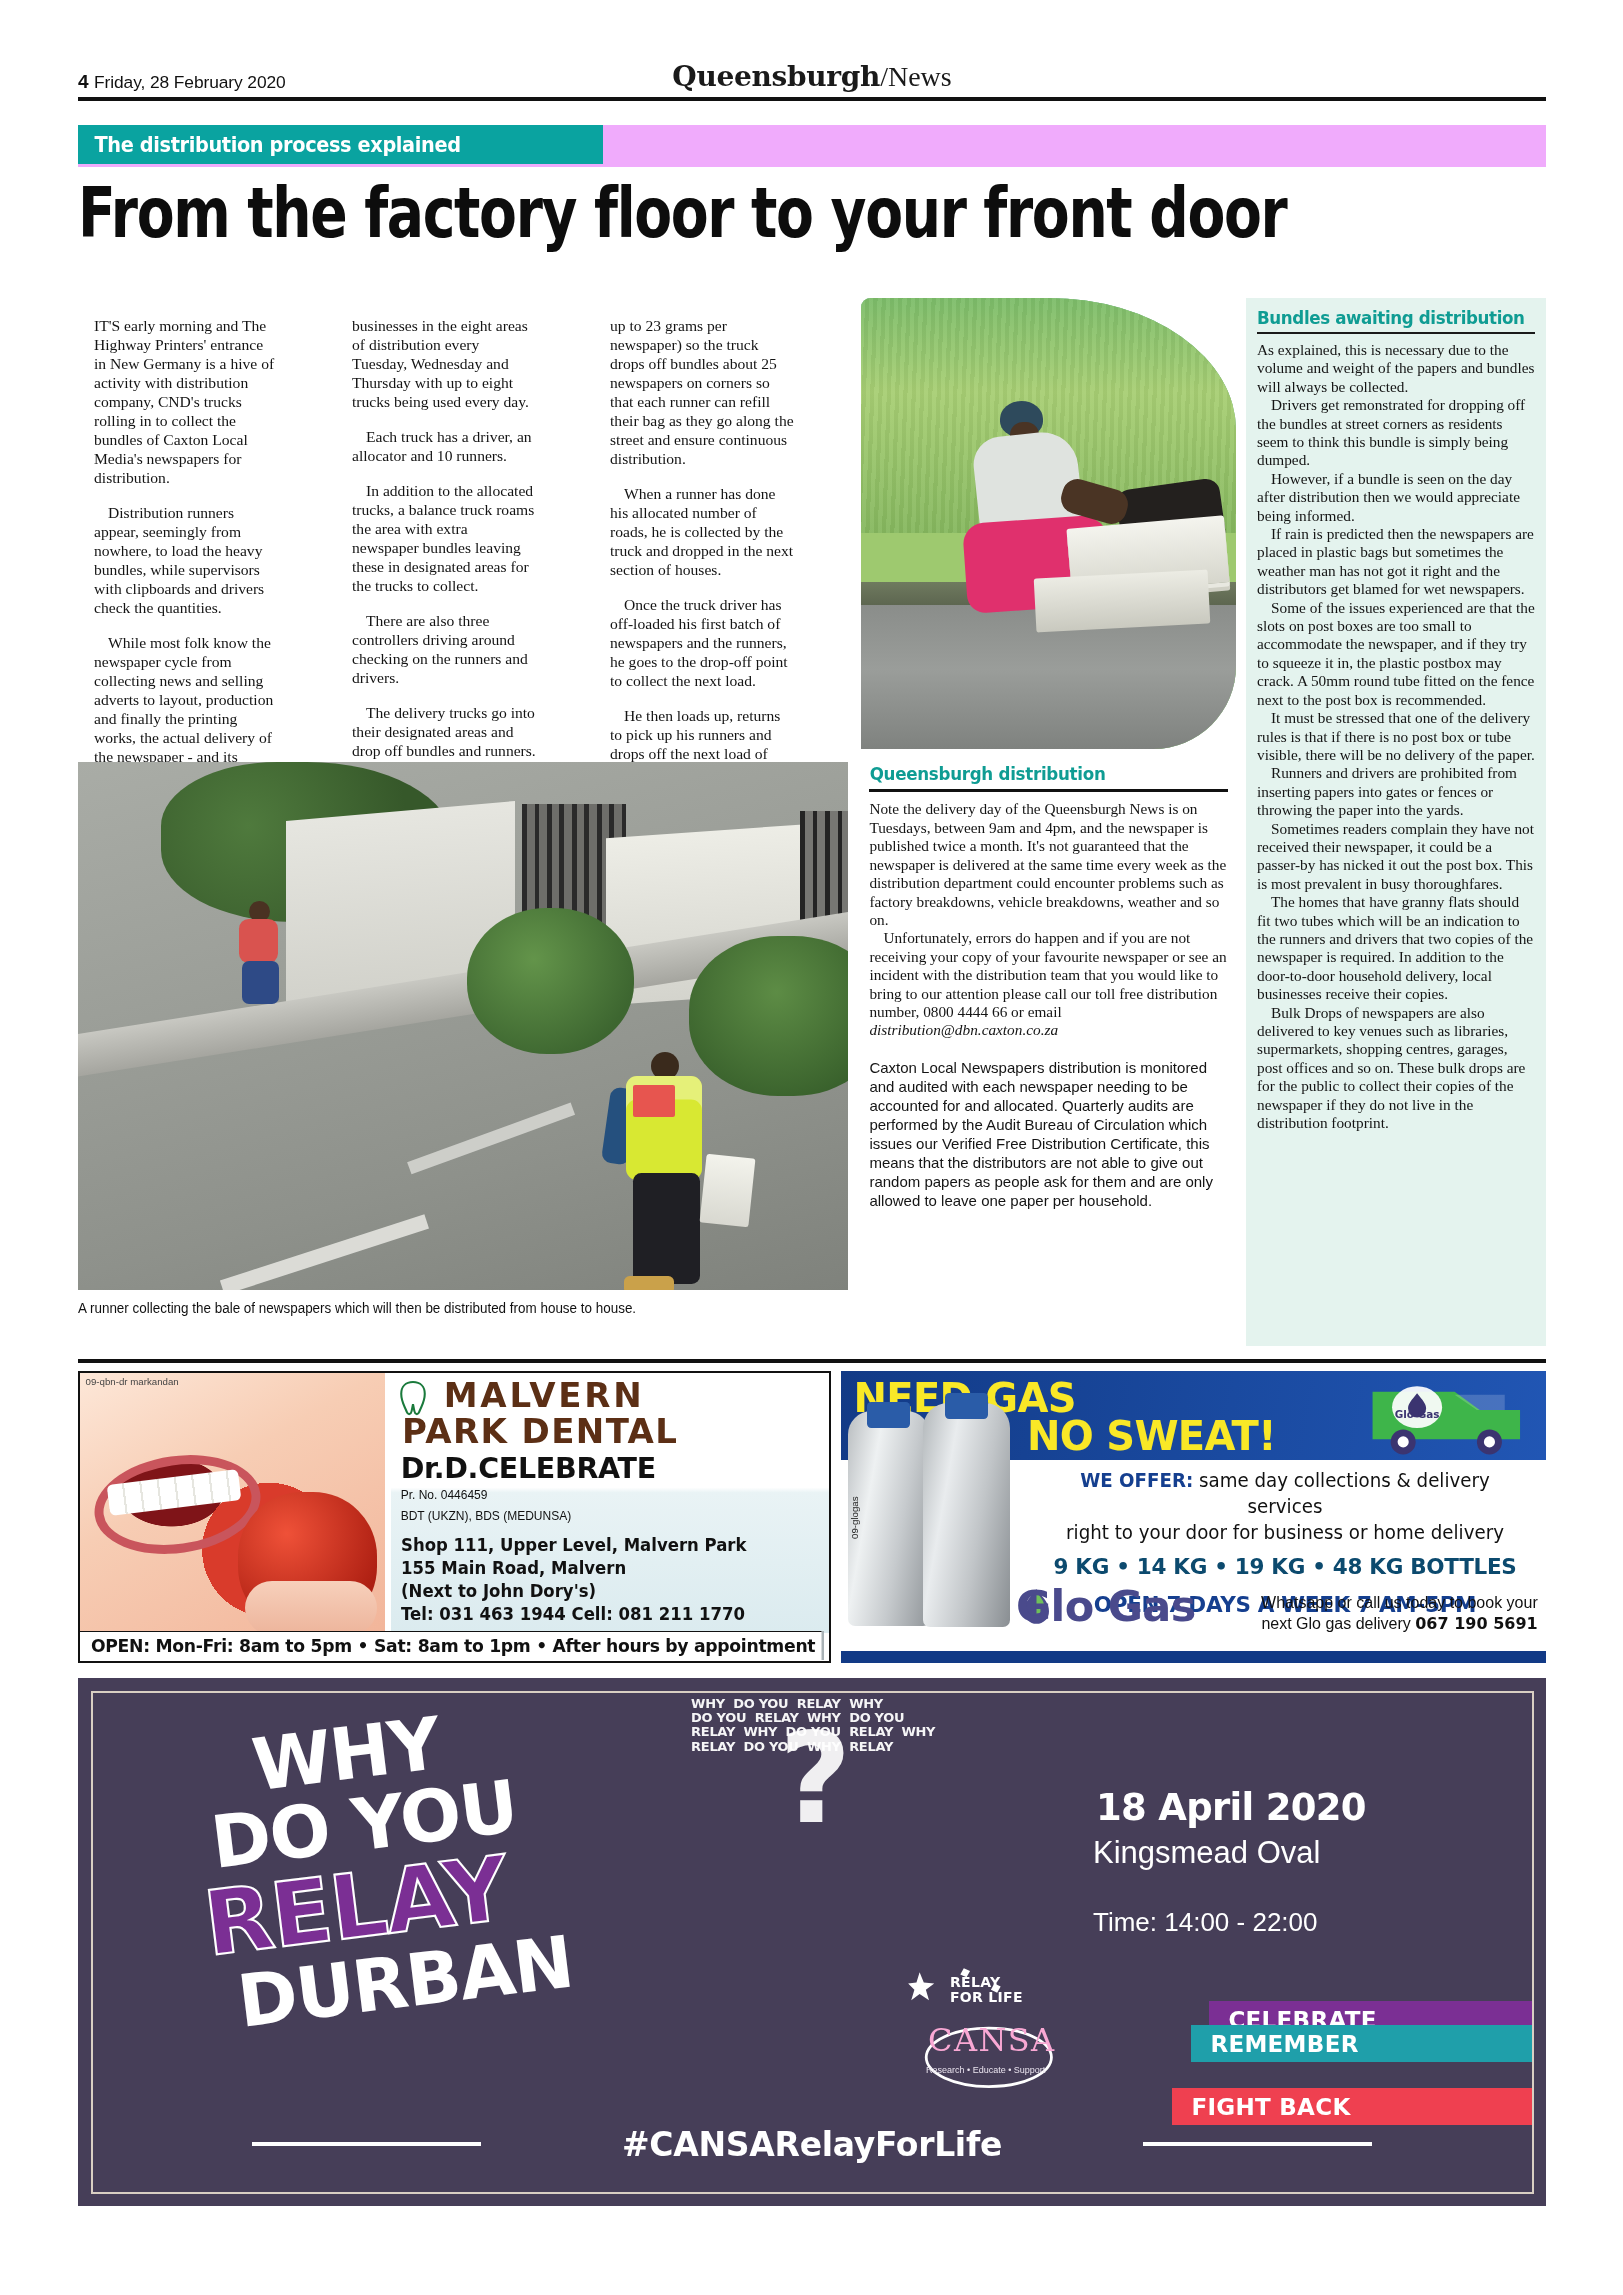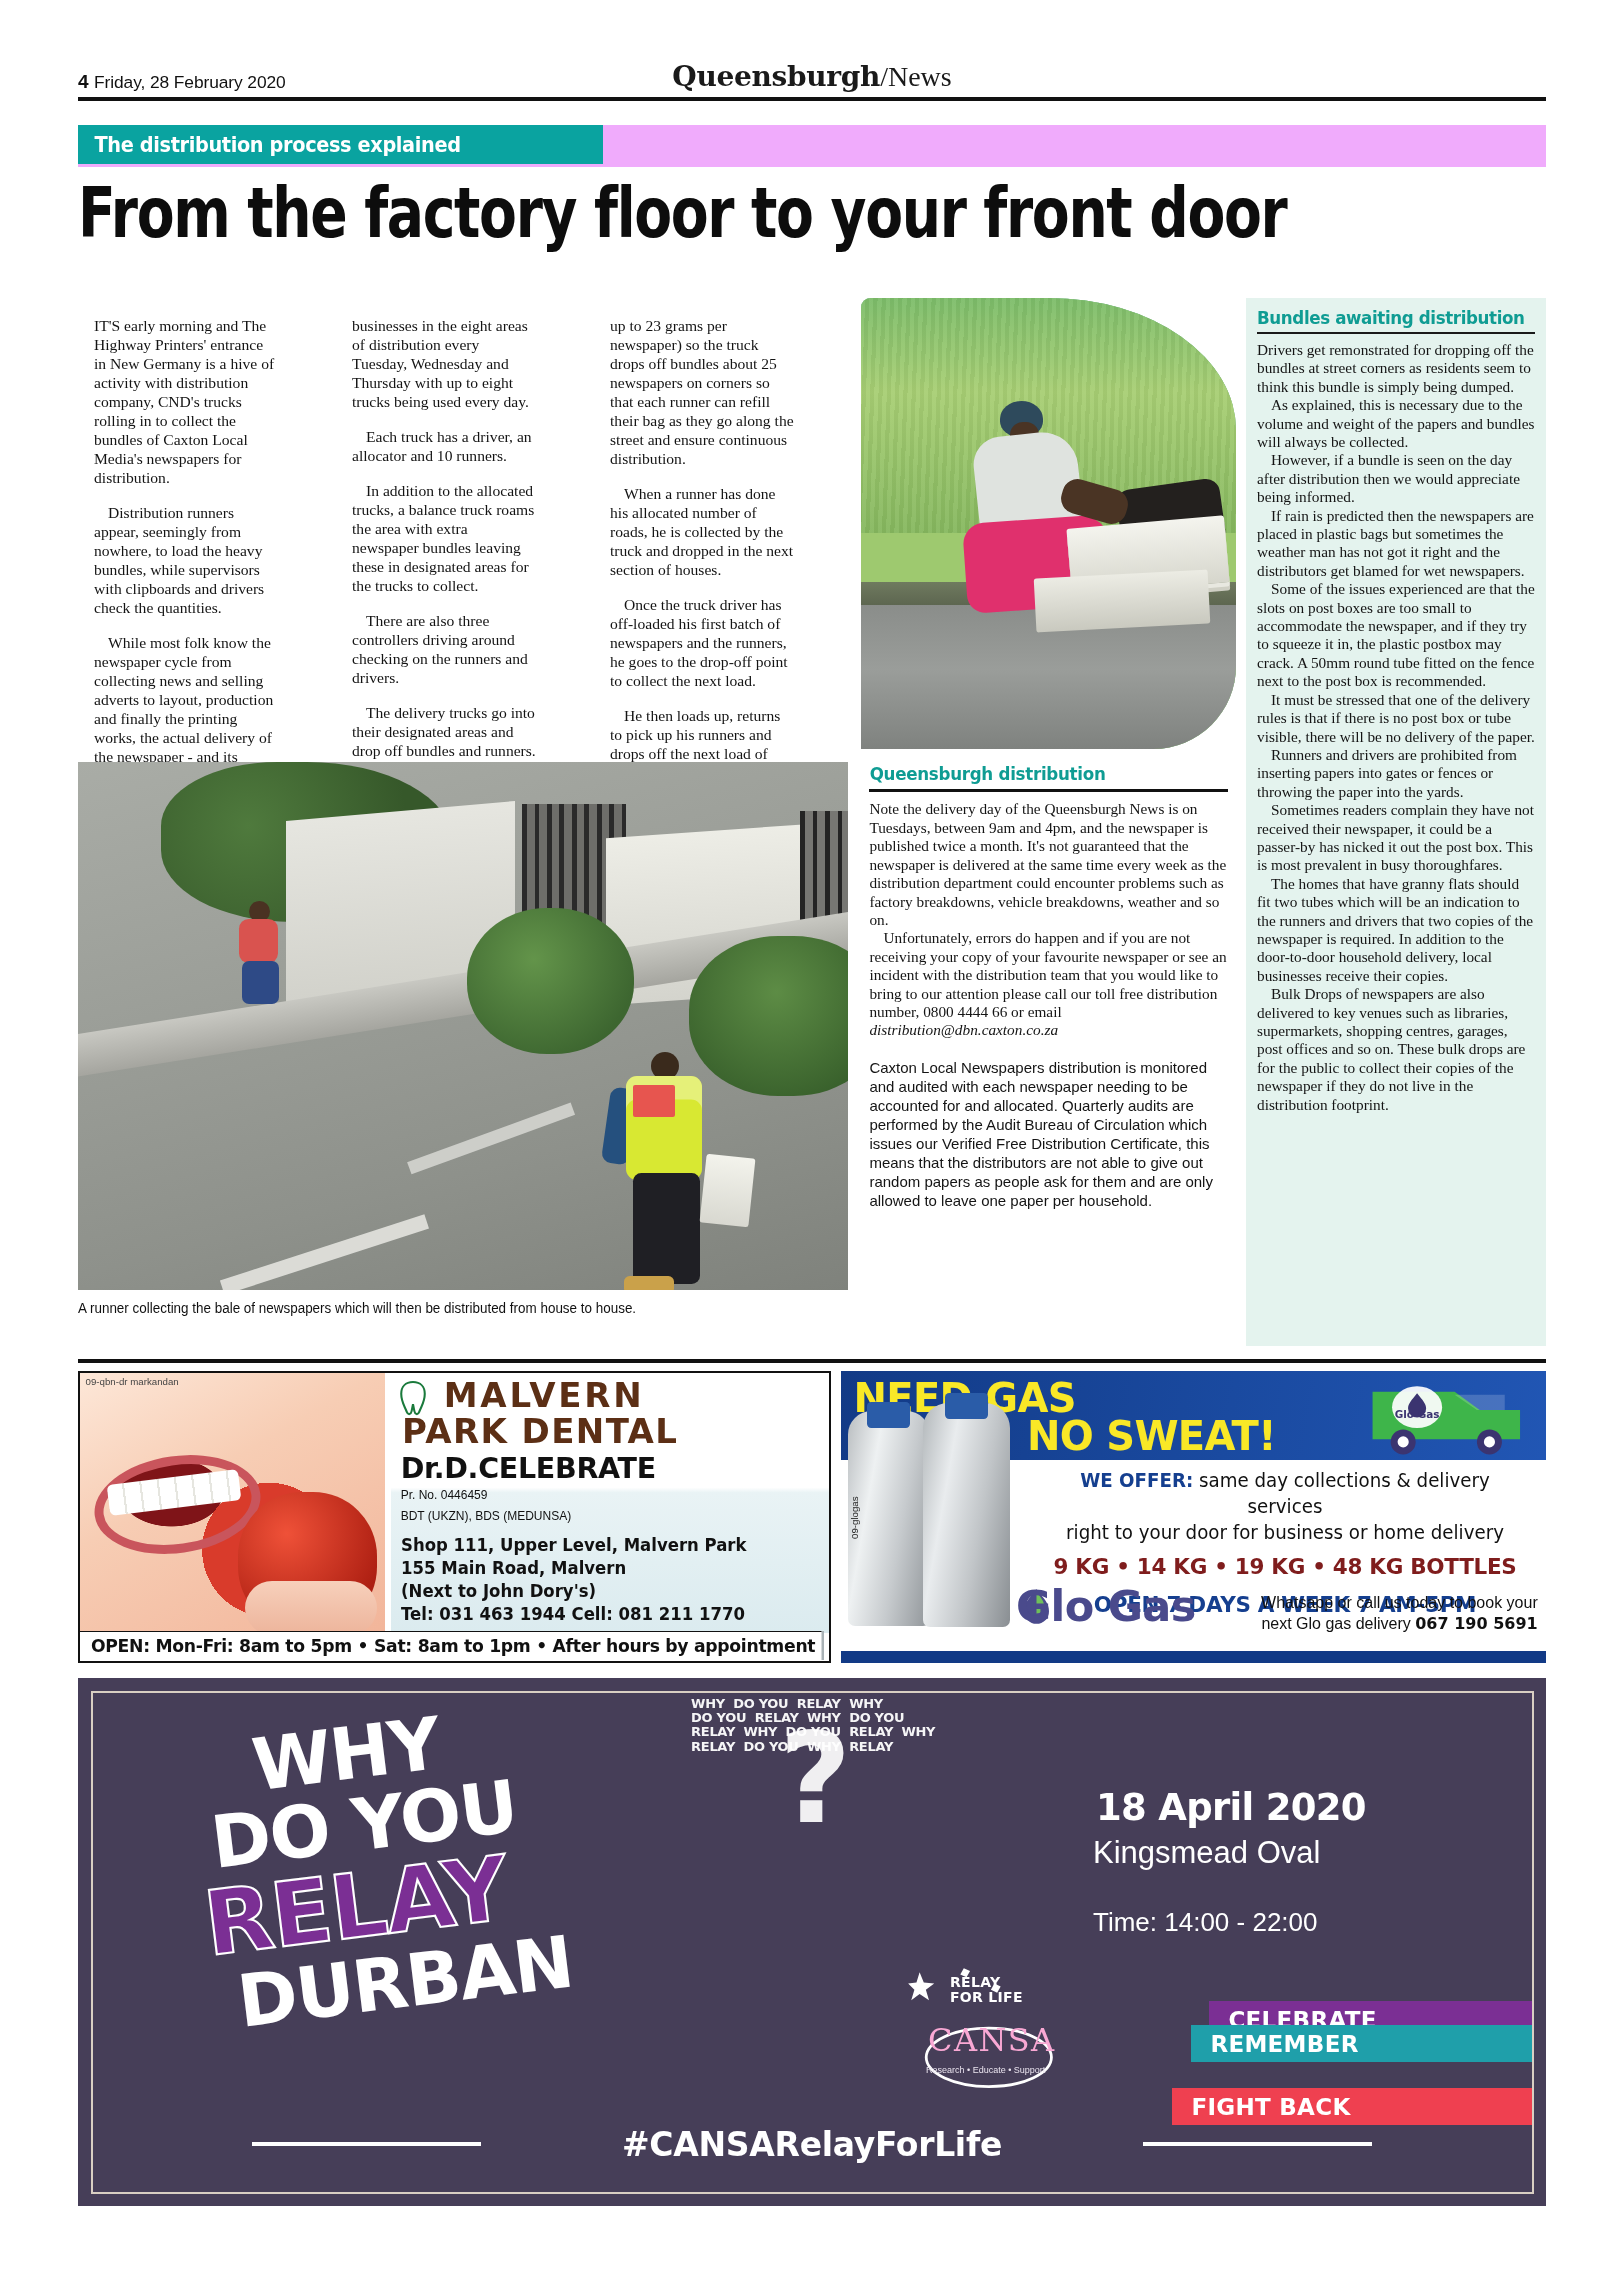--- a/index.html
+++ b/index.html
@@ -312,21 +312,21 @@
     font-family:"Liberation Sans", sans-serif; font-size:9.7px; color:#222;
     transform: rotate(-90deg); transform-origin:left top;
   }
   .gas-txt { position:absolute; left:187px; top:97px; width:514px; text-align:center; }
   .gas-offer {
     font-family:"DejaVu Sans", sans-serif; font-size:19.4px; line-height:26px; color:#111;
     transform:scaleX(0.94); transform-origin:center top;
   }
   .gas-offer b { color:#153f8f; }
   .gas-kg {
-    font-family:"DejaVu Sans", sans-serif; font-weight:700; font-size:21.5px; color:#7f1d1d;
+    font-family:"DejaVu Sans", sans-serif; font-weight:700; font-size:21.5px; color:#0c4a6e;
     padding-top:8.3px; letter-spacing:-0.3px;
   }
   .gas-open {
     font-family:"DejaVu Sans", sans-serif; font-weight:700; font-size:21.5px; color:#153f8f;
     padding-top:12.5px; letter-spacing:-0.3px;
   }
   .gas-logo {
     position:absolute; left:175px; bottom:32px;
     font-family:"DejaVu Sans", sans-serif; font-weight:700; font-size:43px; color:#4a4a8c;
     letter-spacing:-0.7px;
@@ -471,22 +471,22 @@
     <div class="pb-bag"></div>
     <div class="pb-person-arm"></div>
     <div class="pb-papers"></div>
     <div class="pb-papers2"></div>
   </div>
 
   <div class="sb-bundles">
     <div class="sb-h">Bundles awaiting distribution</div>
     <div class="sb-rule"></div>
     <div class="sb-body">
+      <p>As explained, this is necessary due to the volume and weight of the papers and bundles will always be collected.</p>
       <p>Drivers get remonstrated for dropping off the bundles at street corners as residents seem to think this bundle is simply being dumped.</p>
-      <p>As explained, this is necessary due to the volume and weight of the papers and bundles will always be collected.</p>
       <p>However, if a bundle is seen on the day after distribution then we would appreciate being informed.</p>
       <p>If rain is predicted then the newspapers are placed in plastic bags but sometimes the weather man has not got it right and the distributors get blamed for wet newspapers.</p>
       <p>Some of the issues experienced are that the slots on post boxes are too small to accommodate the newspaper, and if they try to squeeze it in, the plastic postbox may crack. A 50mm round tube fitted on the fence next to the post box is recommended.</p>
       <p>It must be stressed that one of the delivery rules is that if there is no post box or tube visible, there will be no delivery of the paper.</p>
       <p>Runners and drivers are prohibited from inserting papers into gates or fences or throwing the paper into the yards.</p>
       <p>Sometimes readers complain they have not received their newspaper, it could be a passer-by has nicked it out the post box. This is most prevalent in busy thoroughfares.</p>
       <p>The homes that have granny flats should fit two tubes which will be an indication to the runners and drivers that two copies of the newspaper is required. In addition to the door-to-door household delivery, local businesses receive their copies.</p>
       <p>Bulk Drops of newspapers are also delivered to key venues such as libraries, supermarkets, shopping centres, garages, post offices and so on. These bulk drops are for the public to collect their copies of the newspaper if they do not live in the distribution footprint.</p>
     </div>
   </div>

